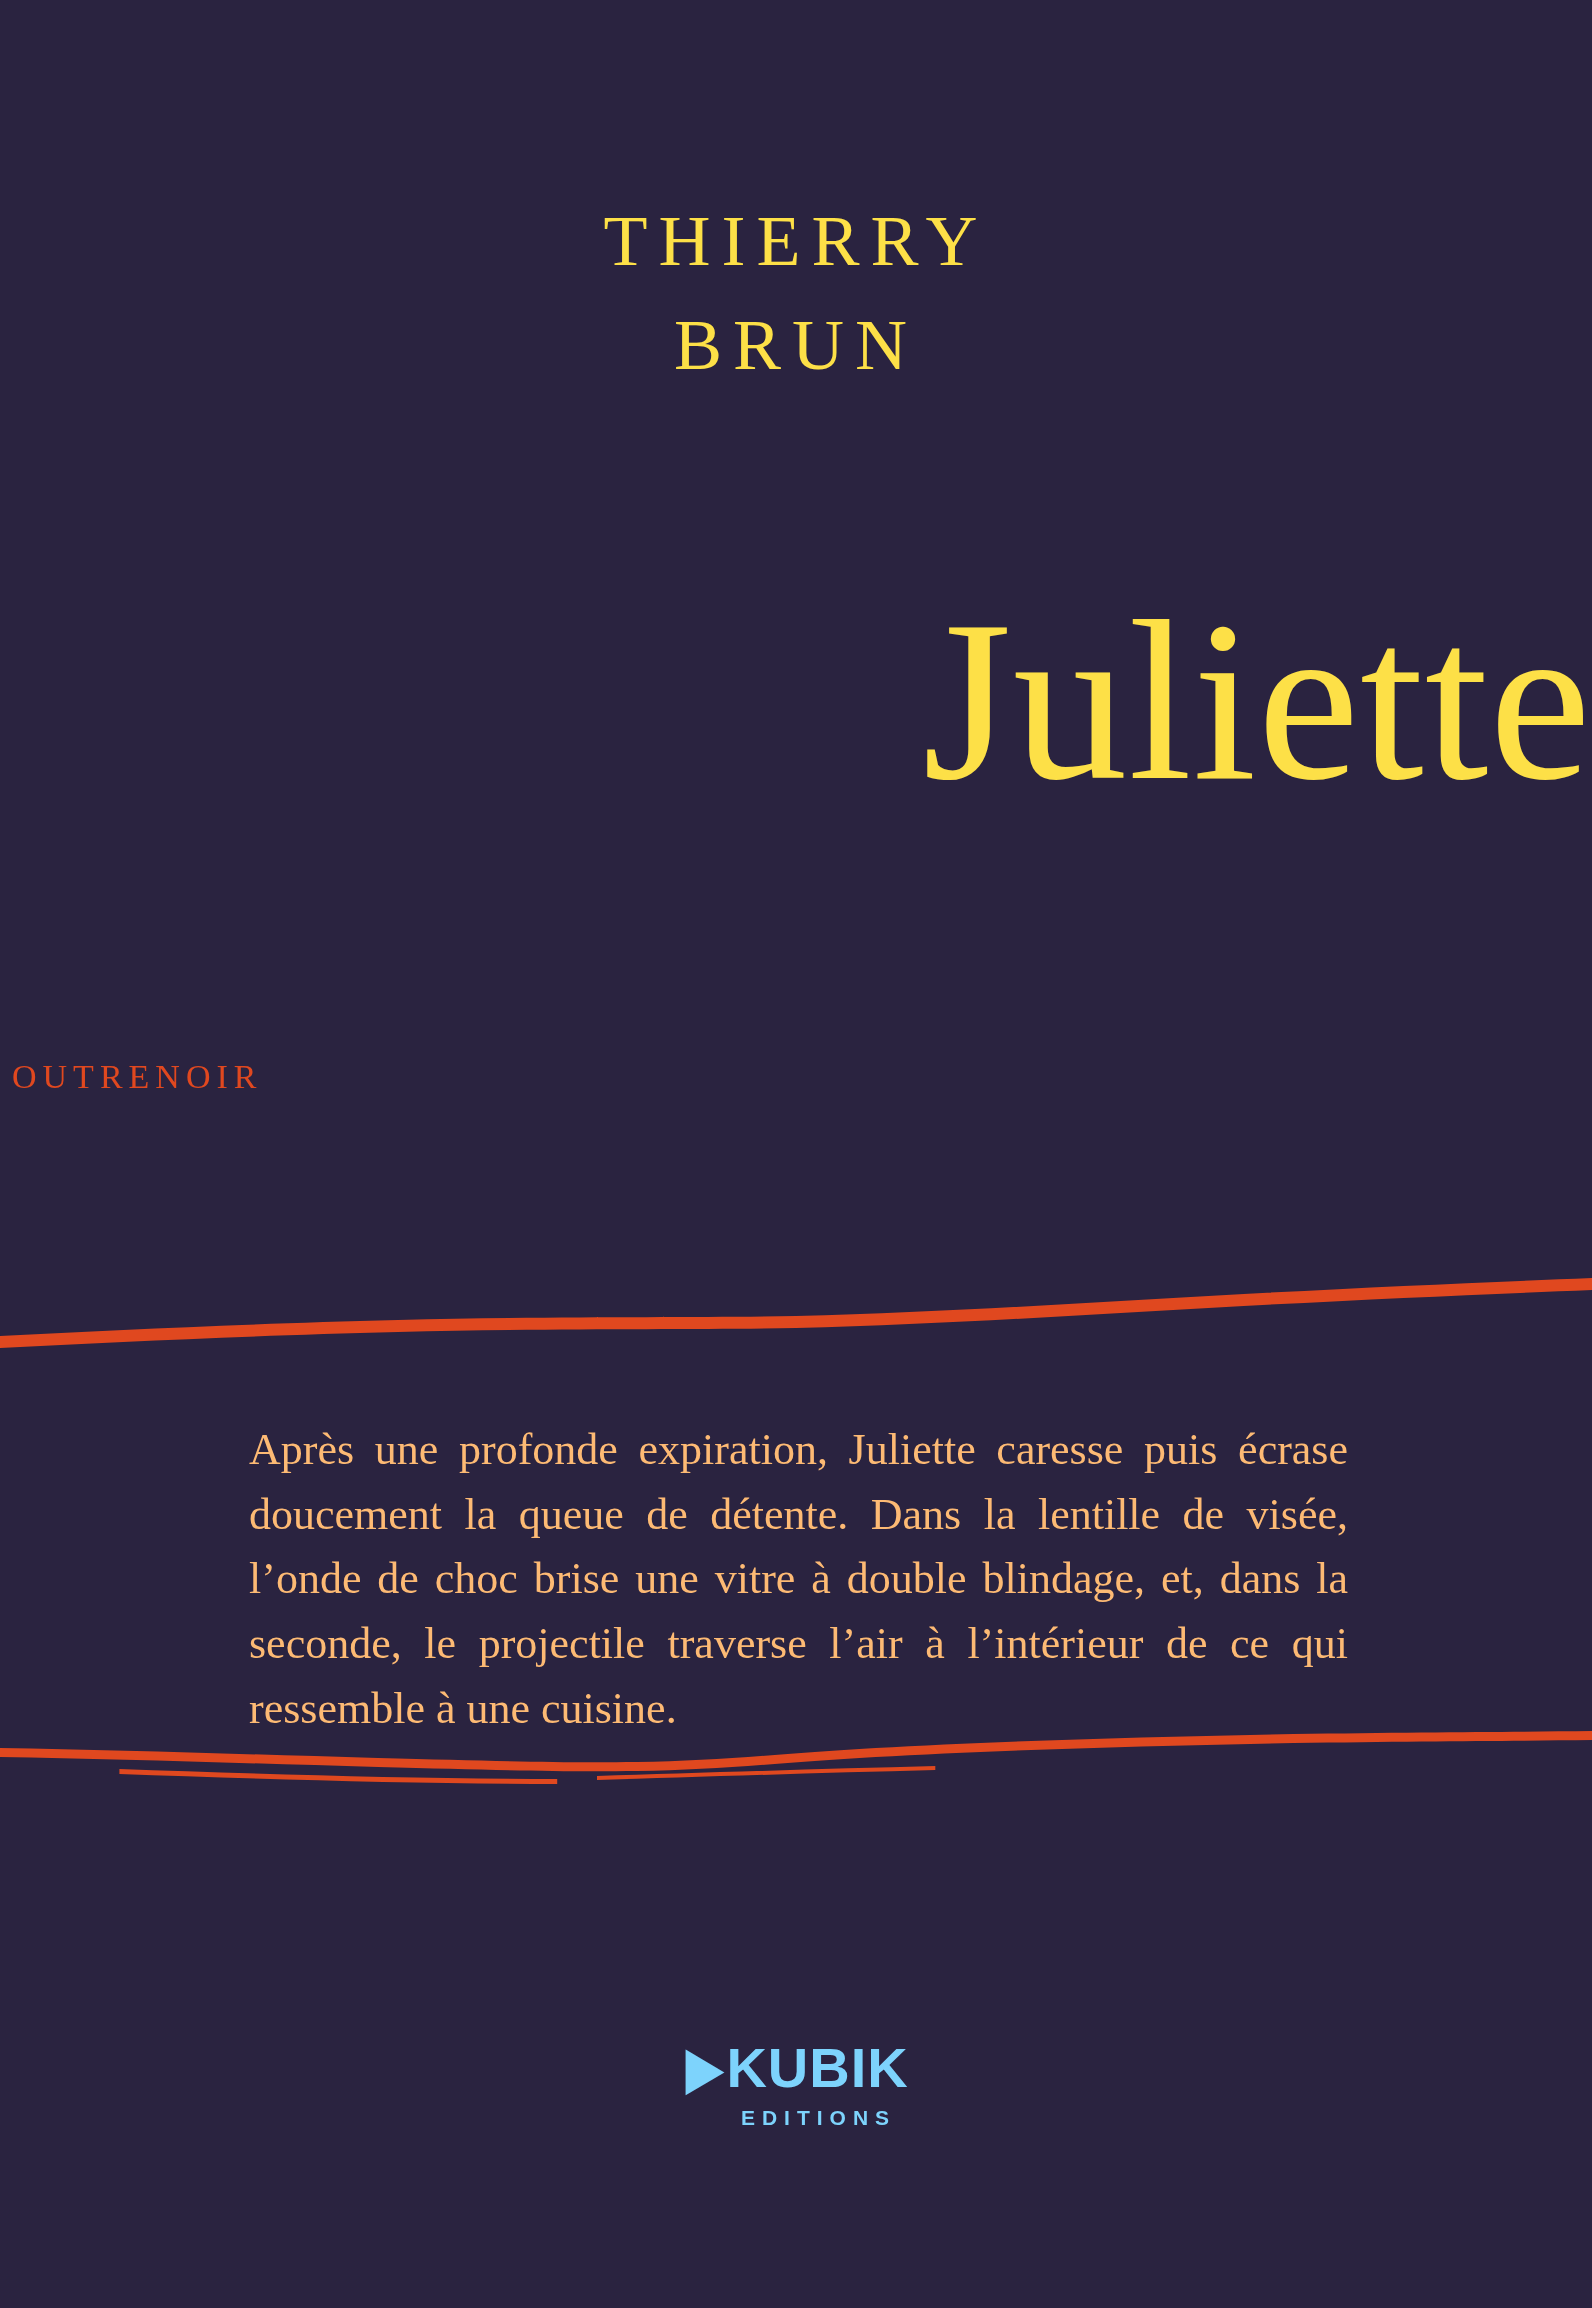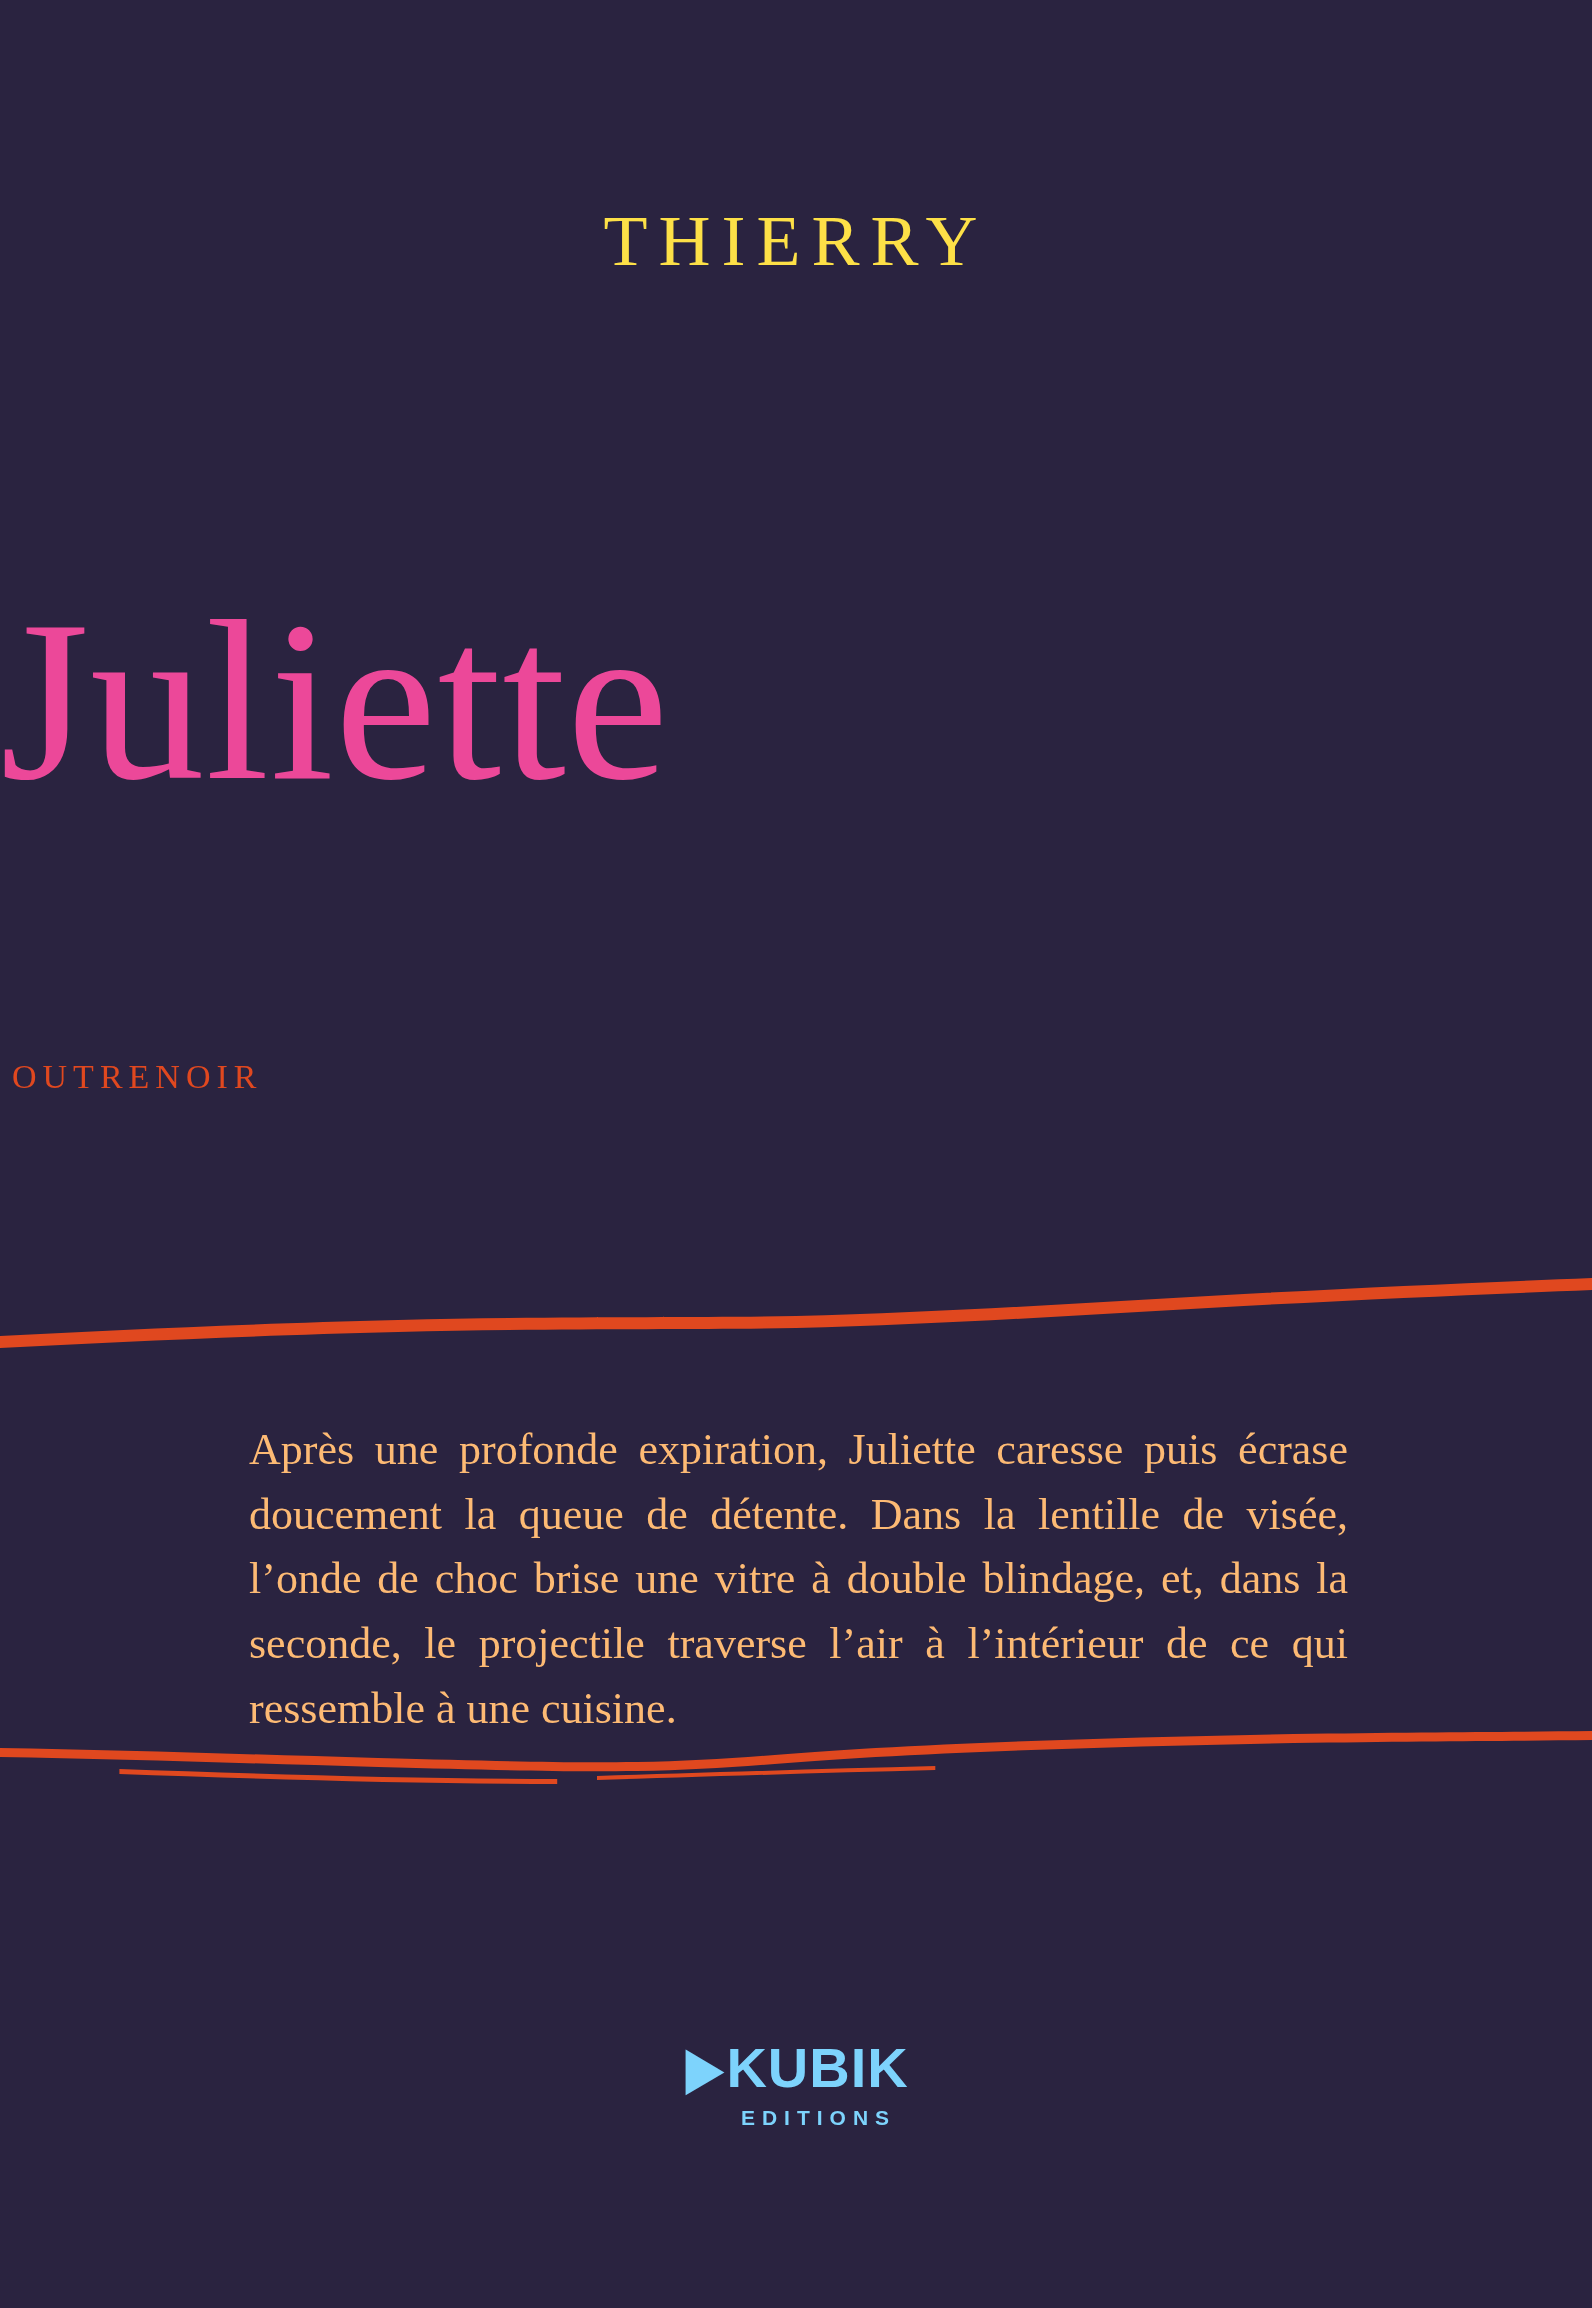--- a/index.html
+++ b/index.html
@@ -38,22 +38,22 @@
   .author .line2 {
     display: block;
   }
 
   
   .title {
     position: absolute;
     top: 587px;
     left: 0;
     width: 1592px;
-    text-align: left;
-    color: #ec4899;
+    text-align: right;
+    color: #fde047;
     font-family: "Liberation Serif", serif;
     font-size: 229px;
     line-height: 1;
     font-weight: 400;
     letter-spacing: 1px;
   }
 
   
   .collection {
     position: absolute;
@@ -125,20 +125,21 @@
     margin-left: 45px;
   }
 </style>
 </head>
 <body>
 
 <div class="cover">
 
   <div class="author">
     <span>THIERRY</span>
+    <span class="line2">BRUN</span>
   </div>
 
   <div class="title">Juliette</div>
 
   <div class="collection">OUTRENOIR</div>
 
   <div class="rule rule-top">
     <svg width="1592" height="80" viewBox="0 0 1600 80" preserveAspectRatio="none">
       <path d="M0 62 C 120 56, 240 50, 400 46 C 560 42, 700 44, 800 42 C 960 38, 1100 28, 1250 20 C 1380 13, 1500 8, 1600 4 L 1600 16 C 1500 20, 1380 25, 1250 32 C 1100 40, 960 50, 800 54 C 700 56, 560 54, 400 58 C 240 62, 120 68, 0 74 Z" fill="#e0481f"></path>
       <path d="M770 48 C 790 45, 810 45, 830 47 L 830 50 C 810 48, 790 48, 770 51 Z" fill="#e0481f"></path>

